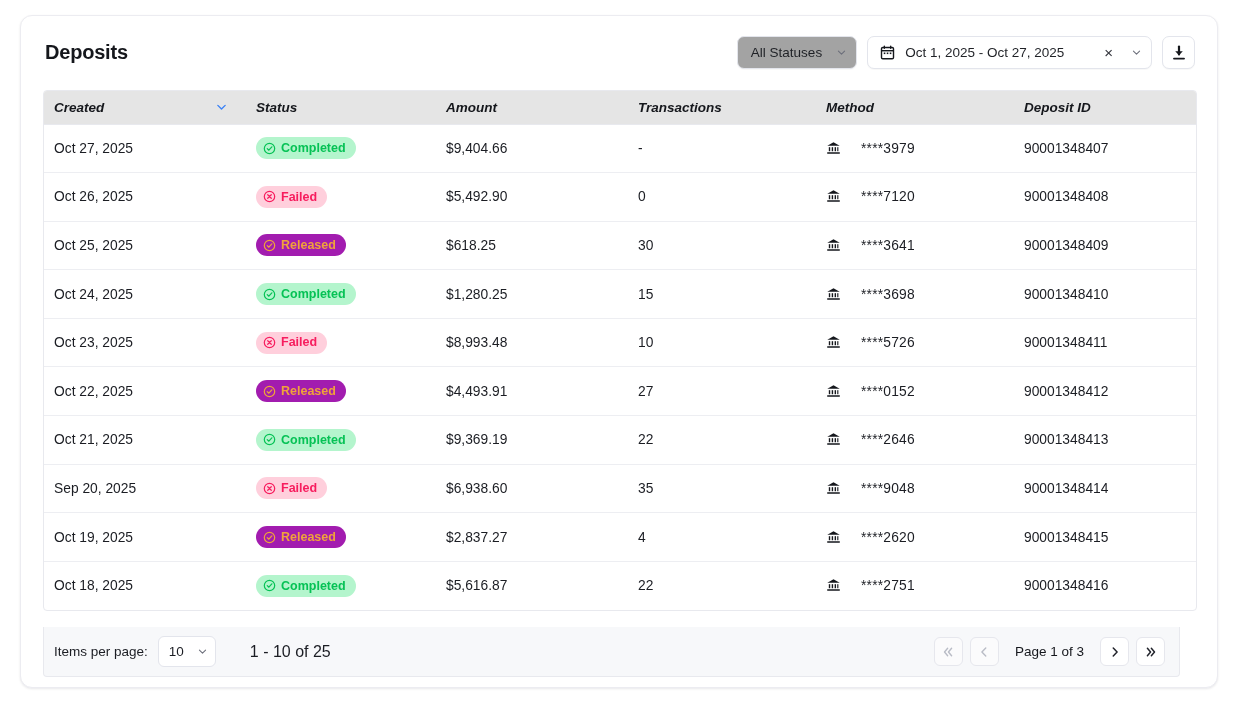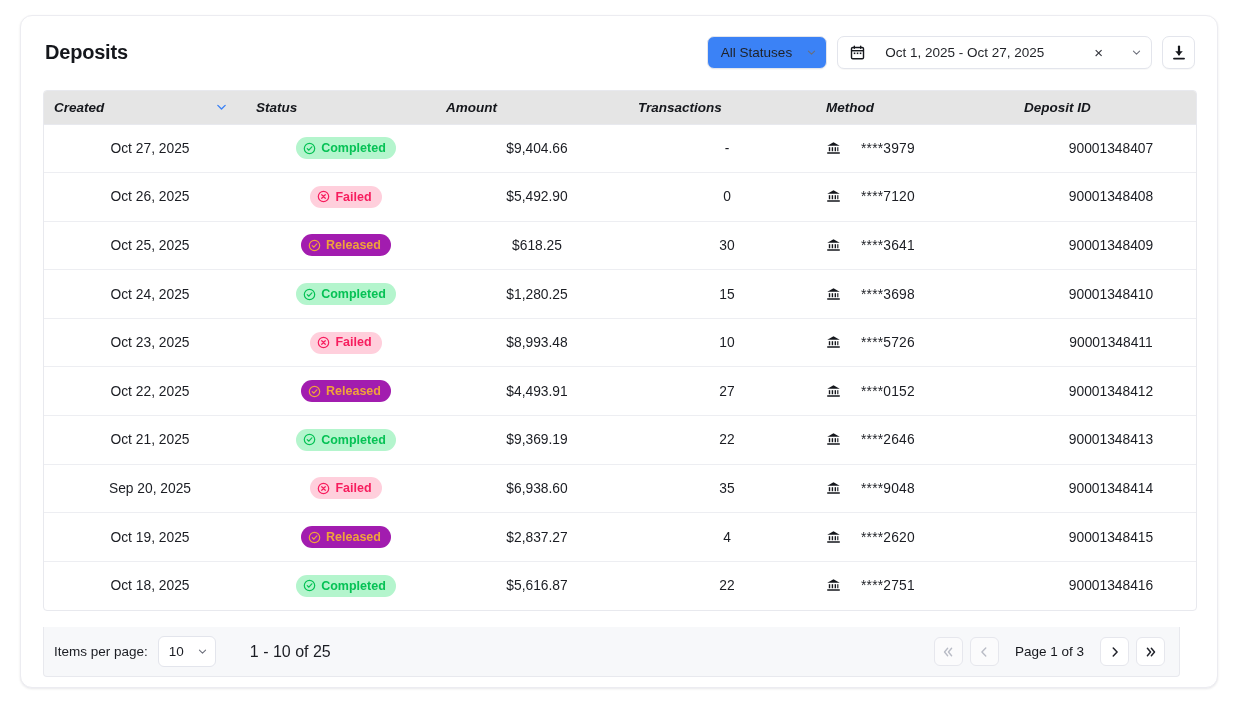--- a/index.html
+++ b/index.html
@@ -42,40 +42,40 @@
   .toolbar-right {
     position: absolute;
     right: 22px; top: 20px;
     display: flex; align-items: center; gap: 10px;
   }
 
   .select-box {
     height: 33px;
     border: 1px solid #e3e5ec;
     border-radius: 7px;
-    background: #3b82f6;
+    background: #a3a3a3;
     display: flex; align-items: center;
     padding: 0 9px 0 13px;
     gap: 14px;
     font-size: 13.5px;
     color: #1f2126;
     cursor: pointer;
     box-shadow: 0 1px 1px rgba(16,24,40,.03);
     white-space: nowrap;
   }
   .select-box .lbl { line-height: 1; }
 
   .daterange {
     height: 33px;
     border: 1px solid #e3e5ec;
     border-radius: 7px;
     background: #ffffff;
     display: flex; align-items: center;
     padding: 0 9px 0 12px;
-    gap: 20px;
+    gap: 10px;
     font-size: 13.5px;
     color: #1f2126;
     cursor: pointer;
     box-shadow: 0 1px 1px rgba(16,24,40,.03);
     white-space: nowrap;
   }
   .daterange .dr-text { flex: 1; line-height: 1; padding-right: 28px; }
   .dr-clear {
     color: #30323a;
     font-size: 15px;
@@ -131,21 +131,20 @@
   }
 
   table.grid tbody td {
     height: 48.6px;
     font-size: 13.8px;
     color: #1b1d23;
     padding: 0 0 0 10px;
     border-bottom: 1px solid #edeef2;
     vertical-align: middle;
     white-space: nowrap;
-    text-align: center;
   }
   table.grid tbody tr:last-child td { border-bottom: none; }
 
   
   .c-created      { width: 202px; }
   .c-status       { width: 190px; }
   .c-amount       { width: 192px; }
   .c-transactions { width: 188px; }
   .c-method       { width: 198px; }
   .c-depositid    { width: 184px; }

